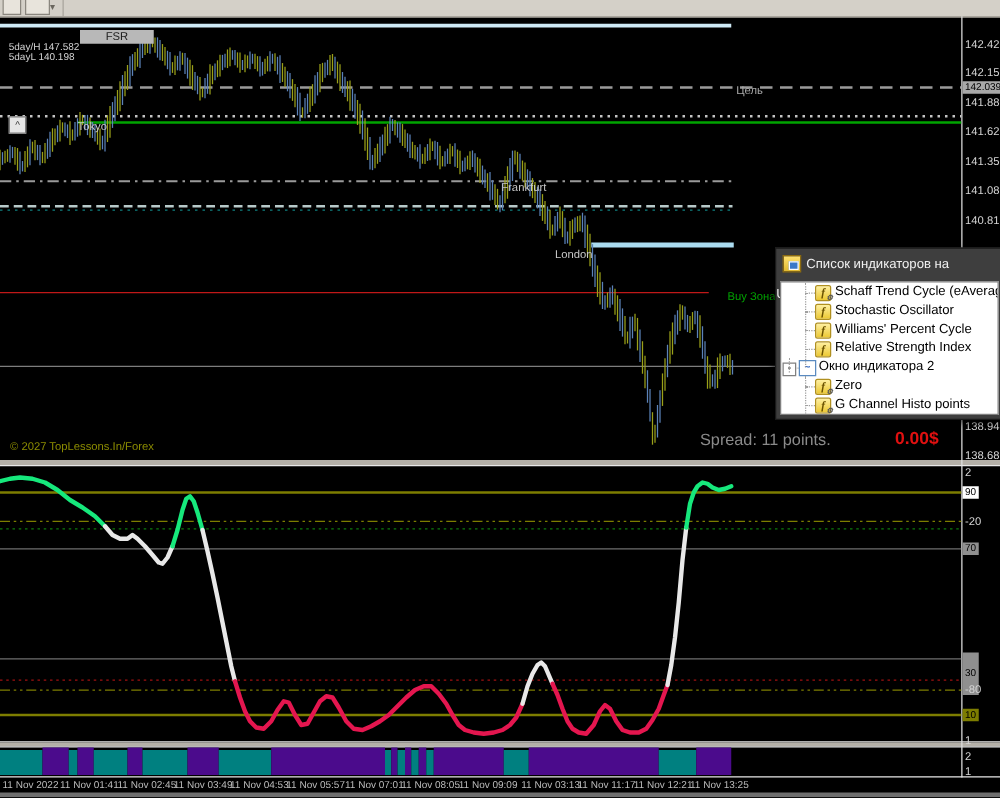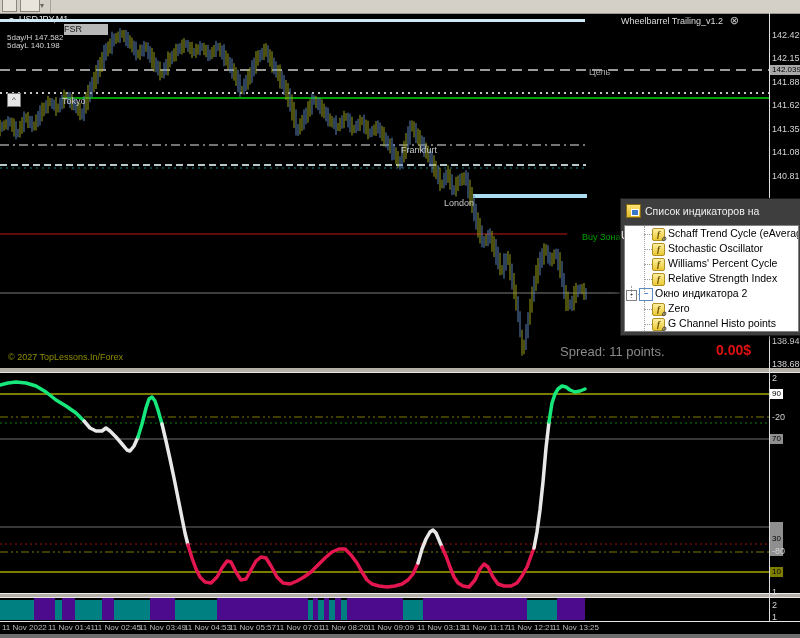--- a/index.html
+++ b/index.html
@@ -44,25 +44,20 @@
 
 <div id="screen">
 
   <div id="toolbar" class="abs">
     <span class="tbicon" style="left:2px"></span>
     <span class="tbicon" style="left:20px;width:18px"></span>
     <span class="abs" style="left:40px;top:1px;font-size:8px;color:#6a665e">▾</span>
     <span class="tbsep" style="left:50px"></span>
   </div>
 
-  <div id="titlebar" class="abs">
-    <span id="symtitle"><span style="font-size:7px;margin-right:4px;color:#c0c0c0">▼</span><span>USDJPY,M1</span></span>
-    <span id="overlayname">Wheelbarrel Trailing_v1.2</span>
-    <span id="overlayclose">⊗</span>
-  </div>
 
   <div class="splitter" style="top:368px;height:4px"></div>
   <div class="paneline" style="top:372px"></div>
   <div class="paneline" style="top:593px"></div>
   <div class="splitter" style="top:594px;height:3px"></div>
   <div class="paneline" style="top:597px"></div>
   <div class="paneline" style="top:621px"></div>
   <div class="abs" style="left:0;top:634px;width:800px;height:4px;background:#6e6e6e"></div>
   <div class="abs" style="left:769px;top:13px;width:1px;height:609px;background:#e0e0e0"></div>
 
@@ -408,22 +403,22 @@
       <rect x="329" y="600" width="6" height="20" fill="#008080"></rect>
       <rect x="335" y="598" width="6" height="22" fill="#4b0b8c"></rect>
       <rect x="341" y="600" width="6" height="20" fill="#008080"></rect>
       <rect x="347" y="598" width="56" height="22" fill="#4b0b8c"></rect>
       <rect x="403" y="600" width="20" height="20" fill="#008080"></rect>
       <rect x="423" y="598" width="104" height="22" fill="#4b0b8c"></rect>
       <rect x="527" y="600" width="30" height="20" fill="#008080"></rect>
       <rect x="557" y="598" width="28" height="22" fill="#4b0b8c"></rect>
     </svg>
 
-  <div class="lbl" style="left:64px;top:24px;width:44px;height:11px;background:#b8b8b8;color:#1c1c1c;
-       text-align:left;line-height:11px">FSR</div>
+  <div class="lbl" style="left:64px;top:24px;width:59px;height:11px;background:#b8b8b8;color:#1c1c1c;
+       text-align:center;line-height:11px">FSR</div>
   <div class="lbl" style="left:7px;top:33px;font-size:8px">5day/H 147.582</div>
   <div class="lbl" style="left:7px;top:41px;font-size:8px">5dayL 140.198</div>
   <div class="abs" style="left:7px;top:93px;width:12px;height:12px;background:#e6e6e6;border:1px solid #7a7a7a;
        color:#333;font-size:8px;line-height:11px;text-align:center">^</div>
   <div class="lbl" style="left:8px;top:352px;color:#8c8c00">© 2027 TopLessons.In/Forex</div>
   <div class="abs" style="left:560px;top:344px;font-size:13px;color:#8a8a8a">Spread: 11 points.</div>
   <div class="abs" style="left:716px;top:342px;font-size:14px;font-weight:bold;color:#e01010">0.00$</div>
 
   <div id="popup">
     <div id="popuptitle">
@@ -498,19 +493,19 @@
     <div class="abs" style="left:444px;top:198px;font-size:9px;color:#c8c8c8;white-space:nowrap">London</div>
     <div class="abs" style="left:589px;top:67px;font-size:9px;color:#a8a8a8;white-space:nowrap">Цель</div>
     <div class="abs" style="left:582px;top:232px;font-size:9px;color:#00a000;white-space:nowrap">Buy Зона</div>
     <div class="abs" style="left:2px;top:623px;font-size:8px;color:#bcbcbc;white-space:nowrap">11 Nov 2022</div>
     <div class="abs" style="left:48px;top:623px;font-size:8px;color:#bcbcbc;white-space:nowrap">11 Nov 01:41</div>
     <div class="abs" style="left:94px;top:623px;font-size:8px;color:#bcbcbc;white-space:nowrap">11 Nov 02:45</div>
     <div class="abs" style="left:139px;top:623px;font-size:8px;color:#bcbcbc;white-space:nowrap">11 Nov 03:49</div>
     <div class="abs" style="left:184px;top:623px;font-size:8px;color:#bcbcbc;white-space:nowrap">11 Nov 04:53</div>
     <div class="abs" style="left:229px;top:623px;font-size:8px;color:#bcbcbc;white-space:nowrap">11 Nov 05:57</div>
     <div class="abs" style="left:276px;top:623px;font-size:8px;color:#bcbcbc;white-space:nowrap">11 Nov 07:01</div>
-    <div class="abs" style="left:321px;top:623px;font-size:8px;color:#bcbcbc;white-space:nowrap">11 Nov 08:20</div>
+    <div class="abs" style="left:321px;top:623px;font-size:8px;color:#bcbcbc;white-space:nowrap">11 Nov 08:05</div>
     <div class="abs" style="left:367px;top:623px;font-size:8px;color:#bcbcbc;white-space:nowrap">11 Nov 09:09</div>
     <div class="abs" style="left:417px;top:623px;font-size:8px;color:#bcbcbc;white-space:nowrap">11 Nov 03:13</div>
     <div class="abs" style="left:462px;top:623px;font-size:8px;color:#bcbcbc;white-space:nowrap">11 Nov 11:17</div>
     <div class="abs" style="left:507px;top:623px;font-size:8px;color:#bcbcbc;white-space:nowrap">11 Nov 12:21</div>
     <div class="abs" style="left:552px;top:623px;font-size:8px;color:#bcbcbc;white-space:nowrap">11 Nov 13:25</div>
   </div>
 
 </body></html>

